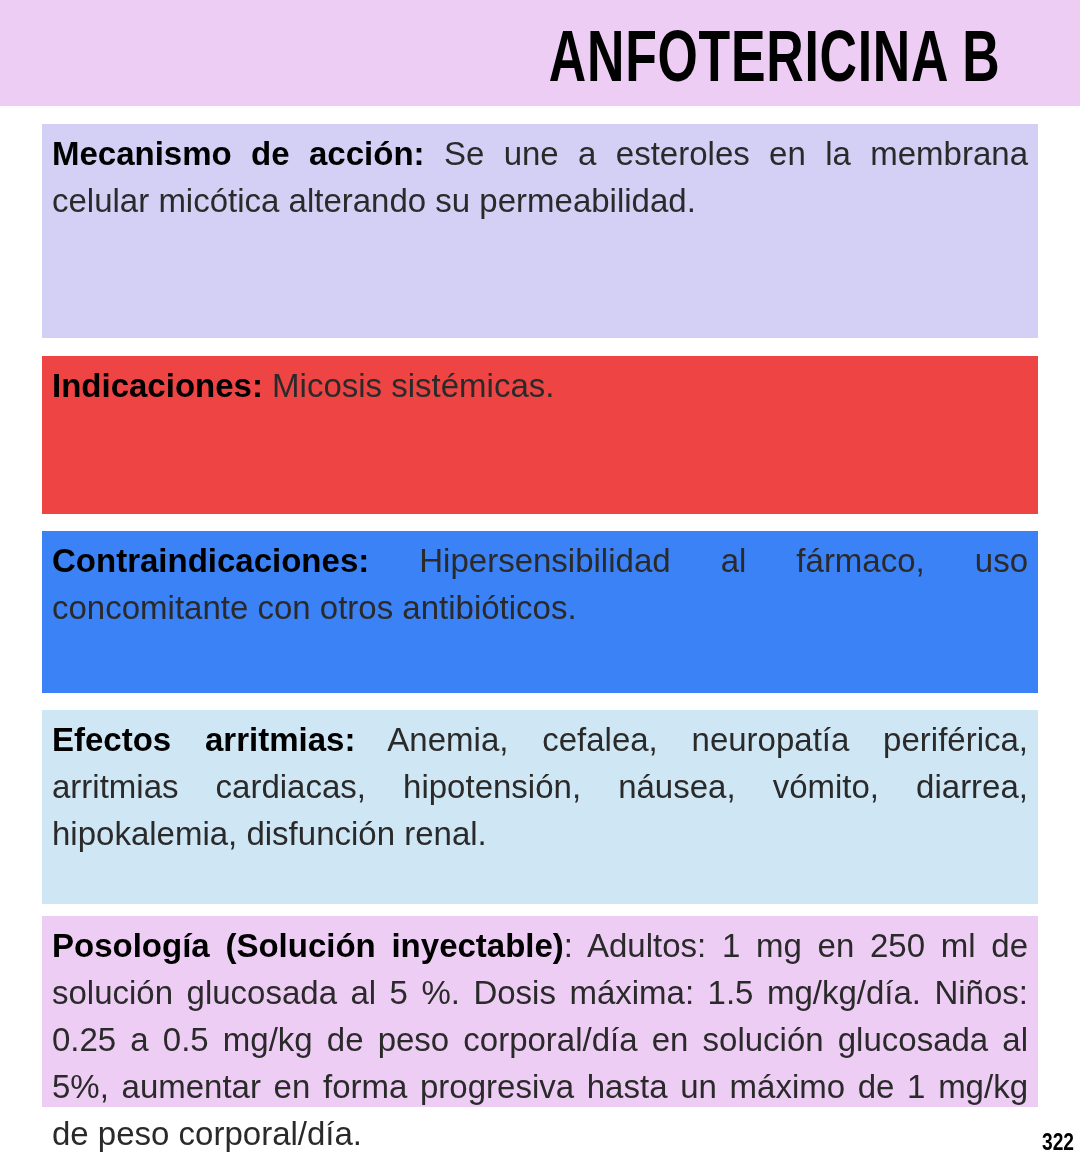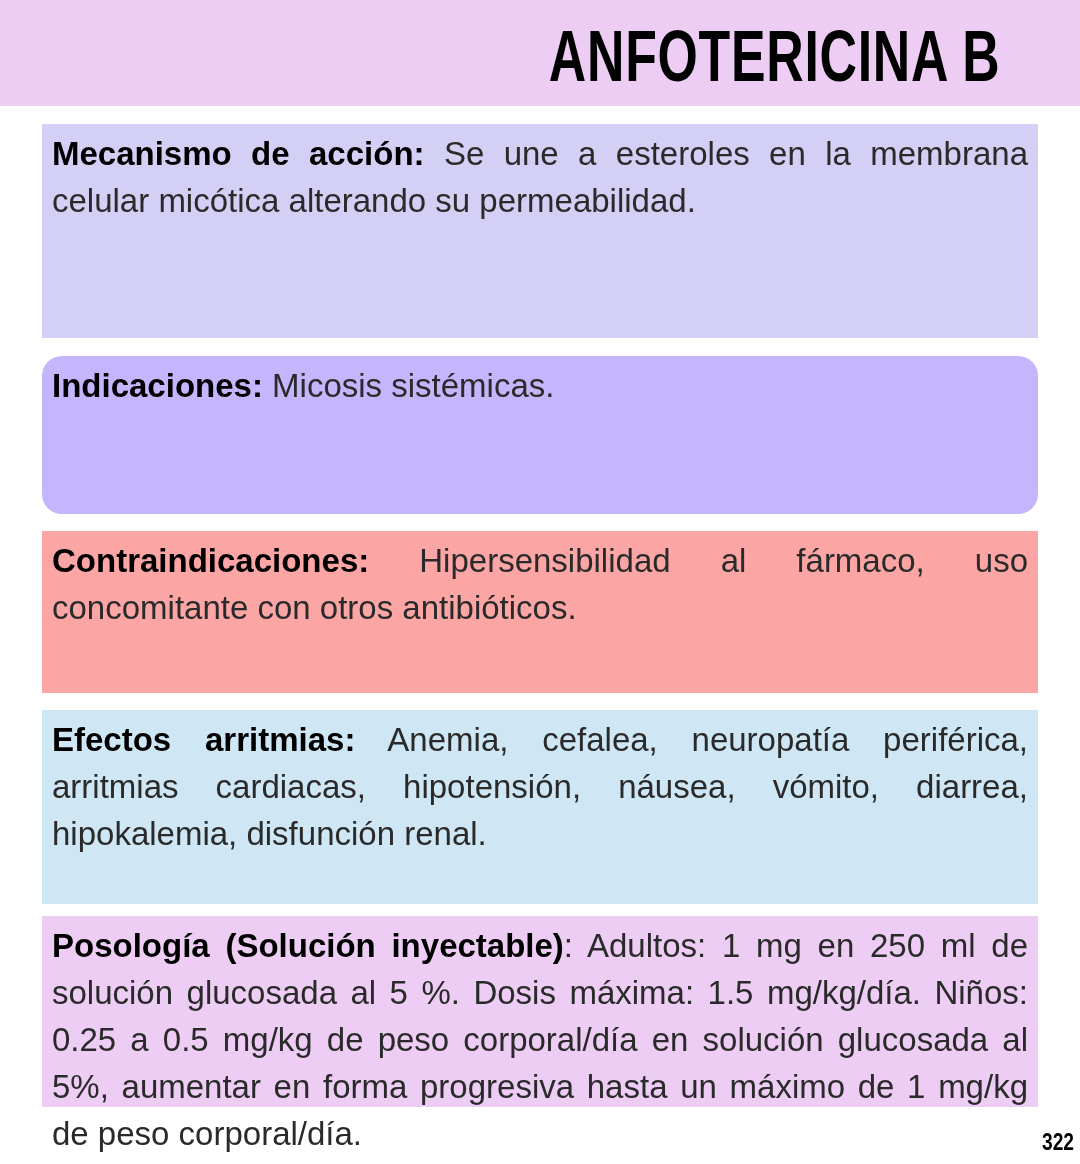--- a/index.html
+++ b/index.html
@@ -16,22 +16,22 @@
       color: #000; letter-spacing: 1px; transform: scaleX(0.72); transform-origin: center;
       margin-top: 6px;
     }
     .section {
       position: absolute; left: 42px; width: 996px; box-sizing: border-box;
       padding: 6px 10px 0 10px; font-size: 33px; line-height: 47px; text-align: justify;
       color: #2a2a2a;
     }
     .section .label { font-weight: 700; color: #000; margin-top: 36px; }
     .s1 { top: 124px; height: 214px; background: #d4cff5; }
-    .s2 { top: 356px; height: 158px; background: #c4b5fd; border-radius: 20px; }
-    .s3 { top: 531px; height: 162px; background: #fca5a5; }
+    .s2 { top: 356px; height: 158px; background: #ef4444; }
+    .s3 { top: 531px; height: 162px; background: #3b82f6; }
     .s4 { top: 710px; height: 194px; background: #cfe7f5; }
     .s5 { top: 916px; height: 191px; background: #eecdf4; }
     .s1 .txt, .s3 .txt, .s4 .txt { word-spacing: 0; }
     .page-num {
       position: absolute; right: 6px; bottom: 8px; font-size: 24px; font-weight: 700;
       color: #000; transform: scaleX(0.8); transform-origin: right;
     }
   </style>
 </head>
 <body>

